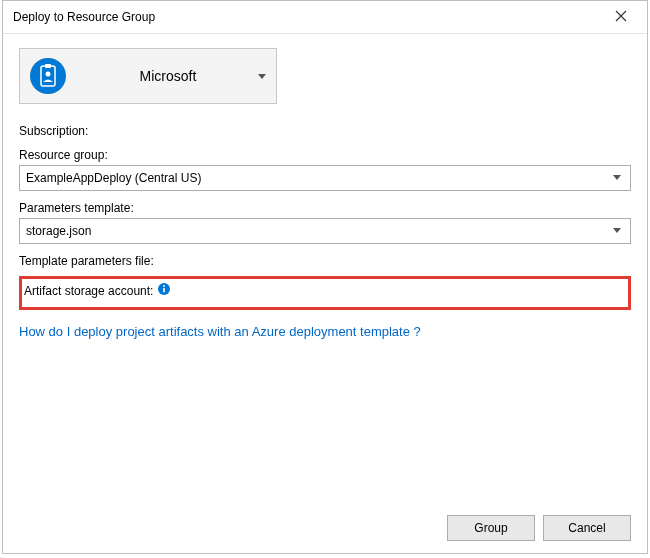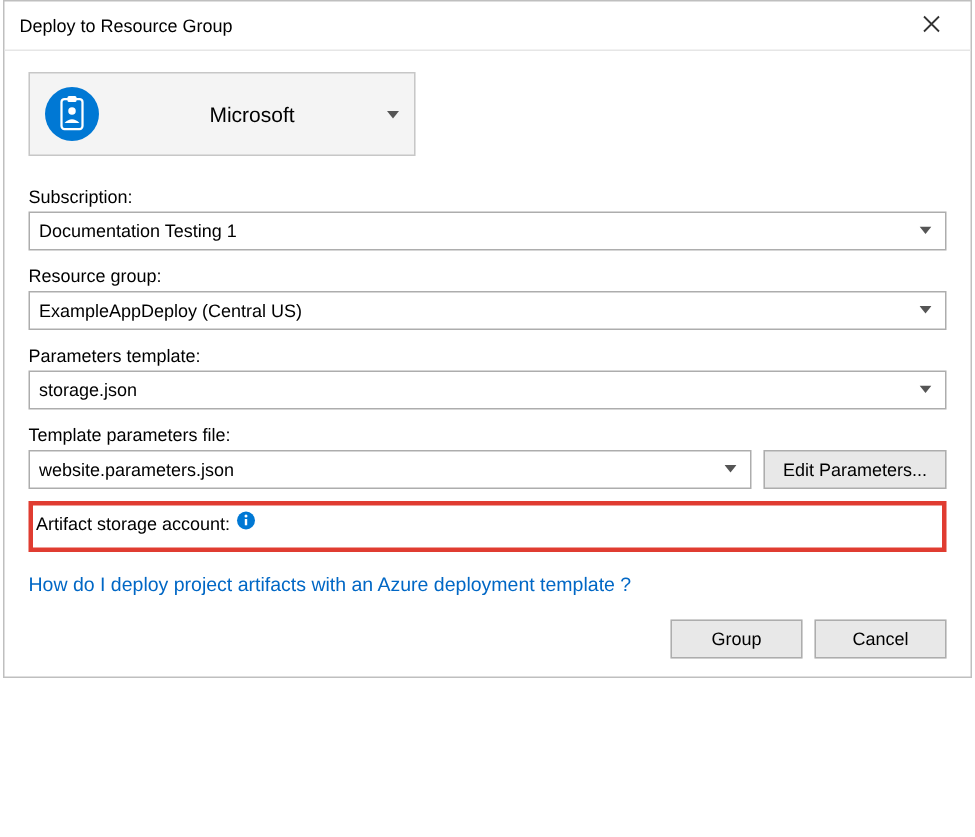--- a/index.html
+++ b/index.html
@@ -5,21 +5,21 @@
   html, body {
     margin: 0;
     padding: 0;
     font-family: "Segoe UI", Tahoma, Arial, sans-serif;
     font-size: 12px;
     background: #fff;
     color: #000;
   }
   .window {
     width: 646px;
-    height: 452px;
+    height: 554px;
     margin: 0 auto;
     border: 1px solid #bfbfbf;
     background: #fff;
     display: flex;
     flex-direction: column;
     box-sizing: border-box;
   }
   .titlebar {
     display: flex;
     align-items: center;
@@ -157,28 +157,20 @@
       </span>
       <span class="account-name">Microsoft</span>
       <span class="account-caret">
         <svg viewBox="0 0 8 6">
             <path d="M0 0 L4 5 L8 0 Z"></path>
           </svg>
       </span>
     </div>
 
     <div class="field-label">Subscription:</div>
-    <div class="combo">
-      <span class="combo-text">Documentation Testing 1</span>
-      <span class="combo-caret">
-          <svg viewBox="0 0 8 6">
-            <path d="M0 0 L4 5 L8 0 Z"></path>
-          </svg>
-        </span>
-    </div>
 
     <div class="field-label">Resource group:</div>
     <div class="combo">
       <span class="combo-text">ExampleAppDeploy (Central US)</span>
       <span class="combo-caret">
           <svg viewBox="0 0 8 6">
             <path d="M0 0 L4 5 L8 0 Z"></path>
           </svg>
         </span>
     </div>
@@ -187,31 +179,20 @@
     <div class="combo">
       <span class="combo-text">storage.json</span>
       <span class="combo-caret">
           <svg viewBox="0 0 8 6">
             <path d="M0 0 L4 5 L8 0 Z"></path>
           </svg>
         </span>
     </div>
 
     <div class="field-label">Template parameters file:</div>
-    <div class="row">
-      <div class="combo">
-        <span class="combo-text">website.parameters.json</span>
-        <span class="combo-caret">
-            <svg viewBox="0 0 8 6">
-              <path d="M0 0 L4 5 L8 0 Z"></path>
-            </svg>
-          </span>
-      </div>
-      <div class="btn">Edit Parameters...</div>
-    </div>
 
     <div class="highlight-box">
       <div class="field-label">
         <span>Artifact storage account:</span>
         <span class="info-icon">
           <svg viewBox="0 0 14 14">
               <circle cx="7" cy="7" r="6" fill="#0078d4"></circle>
               <rect x="6.2" y="6" width="1.6" height="4.2" fill="#fff"></rect>
               <circle cx="7" cy="4" r="1" fill="#fff"></circle>
             </svg>

